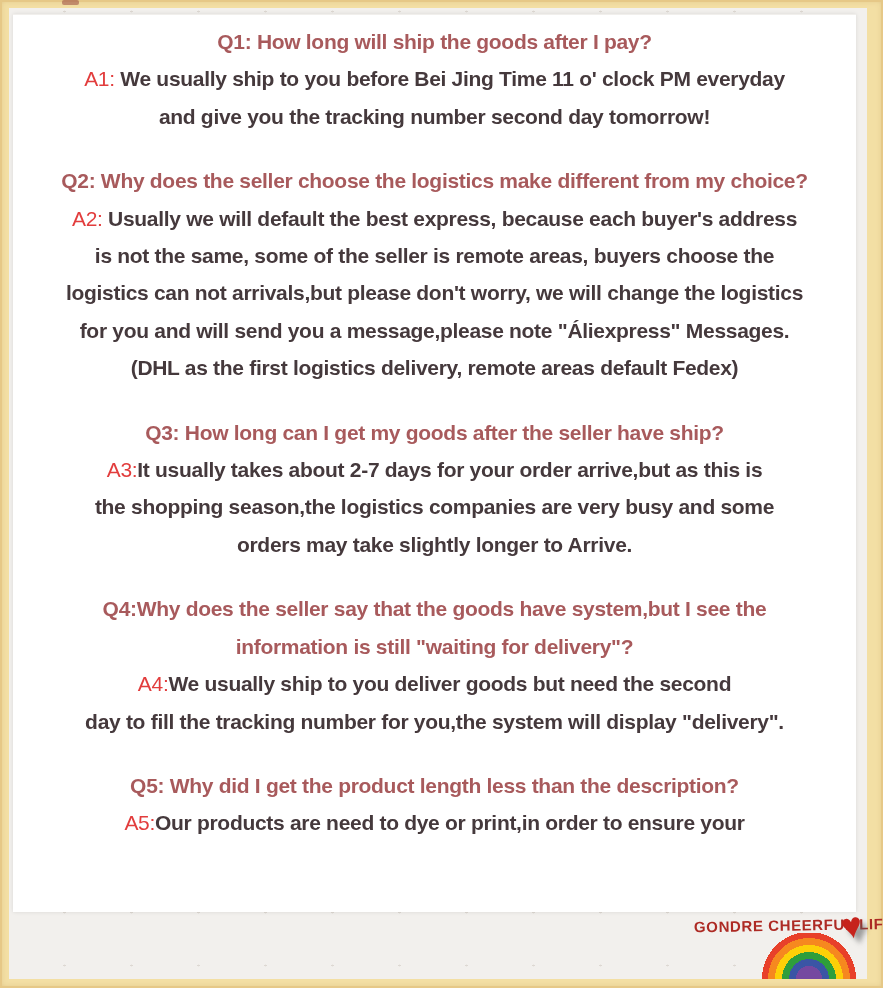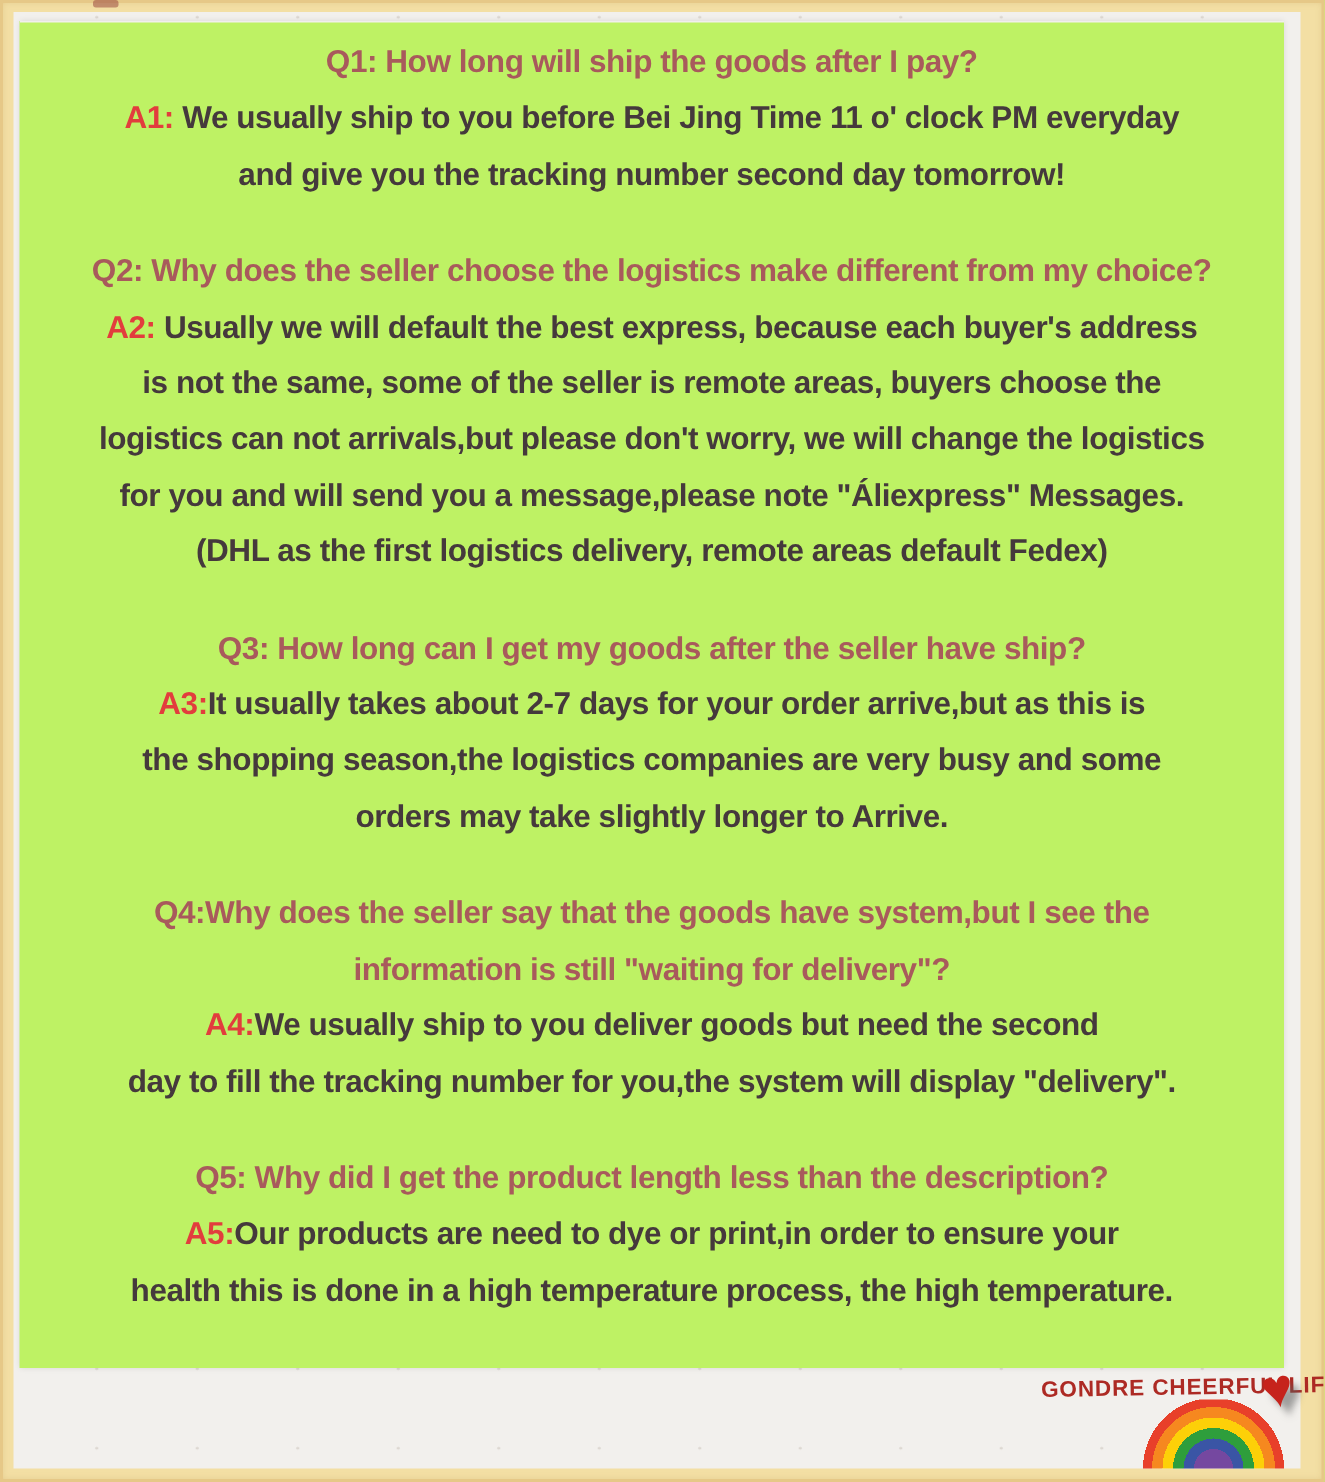--- a/index.html
+++ b/index.html
@@ -17,38 +17,38 @@
   .mat{
     position:absolute;left:9px;top:8px;right:16px;bottom:9px;
     background:#f2f0ed;
     background-image:radial-gradient(#ddd8d2 1px, transparent 1.4px);
     background-size:67px 53px;
     background-position:22px 30px;
   }
   
   .panel{
     position:absolute;left:13px;top:14px;width:843px;height:898px;
-    background:#bef264;
+    background:#ffffff;
     box-shadow:0 0 4px rgba(0,0,0,.10), inset 0 1px 0 #f1efec;
   }
   .faq{
     position:absolute;left:0;top:9px;width:100%;
   }
   .faq-section{margin:0 0 27px 0;}
   .line{
     text-align:center;
     font-size:21px;
     line-height:37.4px;
     letter-spacing:-0.3px;
     color:#45393c;
     white-space:pre;
     font-weight:bold;
   }
   .q-line{color:#a85a5c;font-weight:bold;}
-  .a-prefix{color:#e23d3d;font-weight:bold;margin-top:39px;}
+  .a-prefix{color:#e23d3d;font-weight:normal;margin-top:39px;}
   
   .top-smudge{
     position:absolute;left:62px;top:0;width:17px;height:5px;
     background:#9b4a42;opacity:.55;border-radius:2px;
   }
   
   .brand-text{
     position:absolute;left:694px;top:917px;width:156px;
     font-size:15px;font-weight:bold;color:#ad2a24;
     letter-spacing:.6px;text-align:right;white-space:pre;
@@ -107,21 +107,20 @@
     <div class="faq-section">
       <div class="line q-line">Q4:Why does the seller say that the goods have system,but I see the</div>
       <div class="line q-line">information is still "waiting for delivery"?</div>
       <div class="line"><span class="a-prefix">A4:</span><span>We usually ship to you deliver goods but need the second</span></div>
       <div class="line">day to fill the tracking number for you,the system will display "delivery".</div>
     </div>
 
     <div class="faq-section">
       <div class="line q-line">Q5: Why did I get the product length less than the description?</div>
       <div class="line"><span class="a-prefix">A5:</span><span>Our products are need to dye or print,in order to ensure your</span></div>
-      <div class="line">health this is done in a high temperature process, the high temperature.</div>
     </div>
 
   </div>
 </div>
 
 <div class="brand-text">GONDRE CHEERFUL LIFE</div>
 <div class="brand-heart">♥</div>
 <div class="rainbow"></div>
 
 </body></html>

